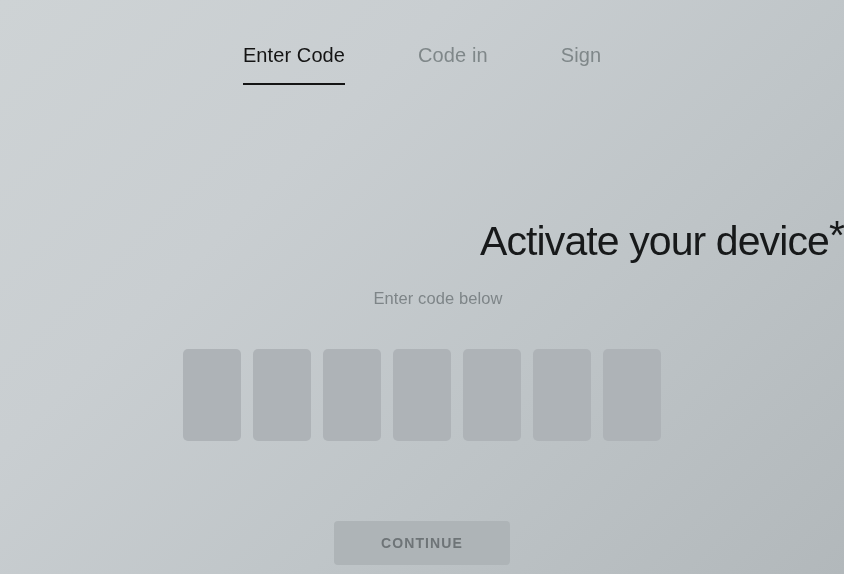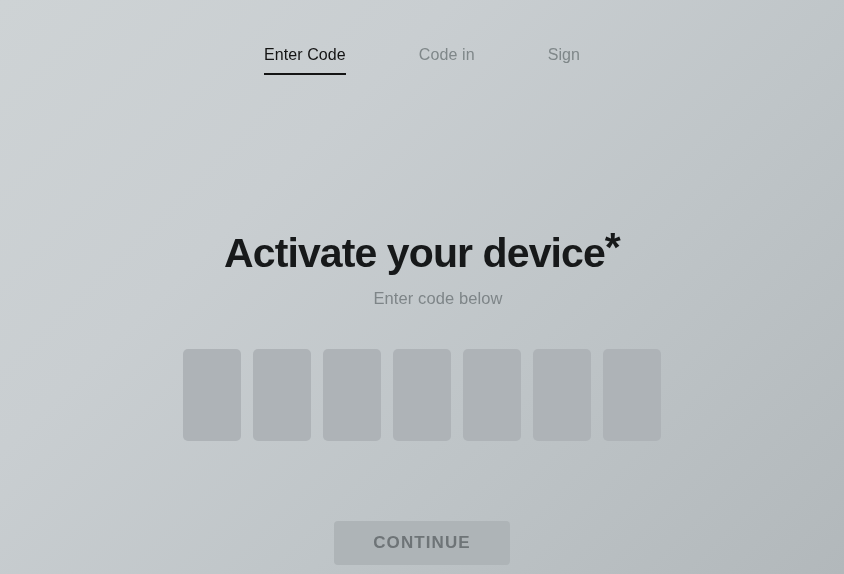--- a/index.html
+++ b/index.html
@@ -29,44 +29,44 @@
     position: absolute;
     top: 44px;
     left: 0;
     width: 100%;
     display: flex;
     justify-content: center;
     align-items: flex-start;
     gap: 73px;
   }
   .nav-item {
-    font-size: 16px;
+    font-size: 20px;
     line-height: 22px;
     letter-spacing: .1px;
     color: #7f8789;
     white-space: nowrap;
-    padding-bottom: 7px;
+    padding-bottom: 17px;
     cursor: pointer;
     user-select: none;
   }
   .nav-item.active {
     color: #141414;
     border-bottom: 2px solid #141414;
   }
 
   
   .headline {
     position: absolute;
-    top: 200px;
+    top: 188px;
     left: 0;
     width: 100%;
-    text-align: center;
+    text-align: right;
     font-size: 41px;
     line-height: 50px;
-    font-weight: bold;
+    font-weight: normal;
     letter-spacing: -0.9px;
     color: #17191a;
     white-space: nowrap;
   }
   .headline .star {
     font-size: 41px;
     vertical-align: 6px;
     line-height: 1;
   }
 
@@ -121,21 +121,21 @@
   }
   .cta {
     width: 176px;
     height: 44px;
     box-sizing: border-box;
     background: #aeb4b7;
     border: none;
     border-radius: 4px;
     color: #6e7477;
     font-family: "Liberation Sans", sans-serif;
-    font-size: 17px;
+    font-size: 14px;
     font-weight: bold;
     letter-spacing: 1.1px;
     cursor: default;
     display: flex;
     align-items: center;
     justify-content: center;
   }
 </style>
 </head>
 <body>

